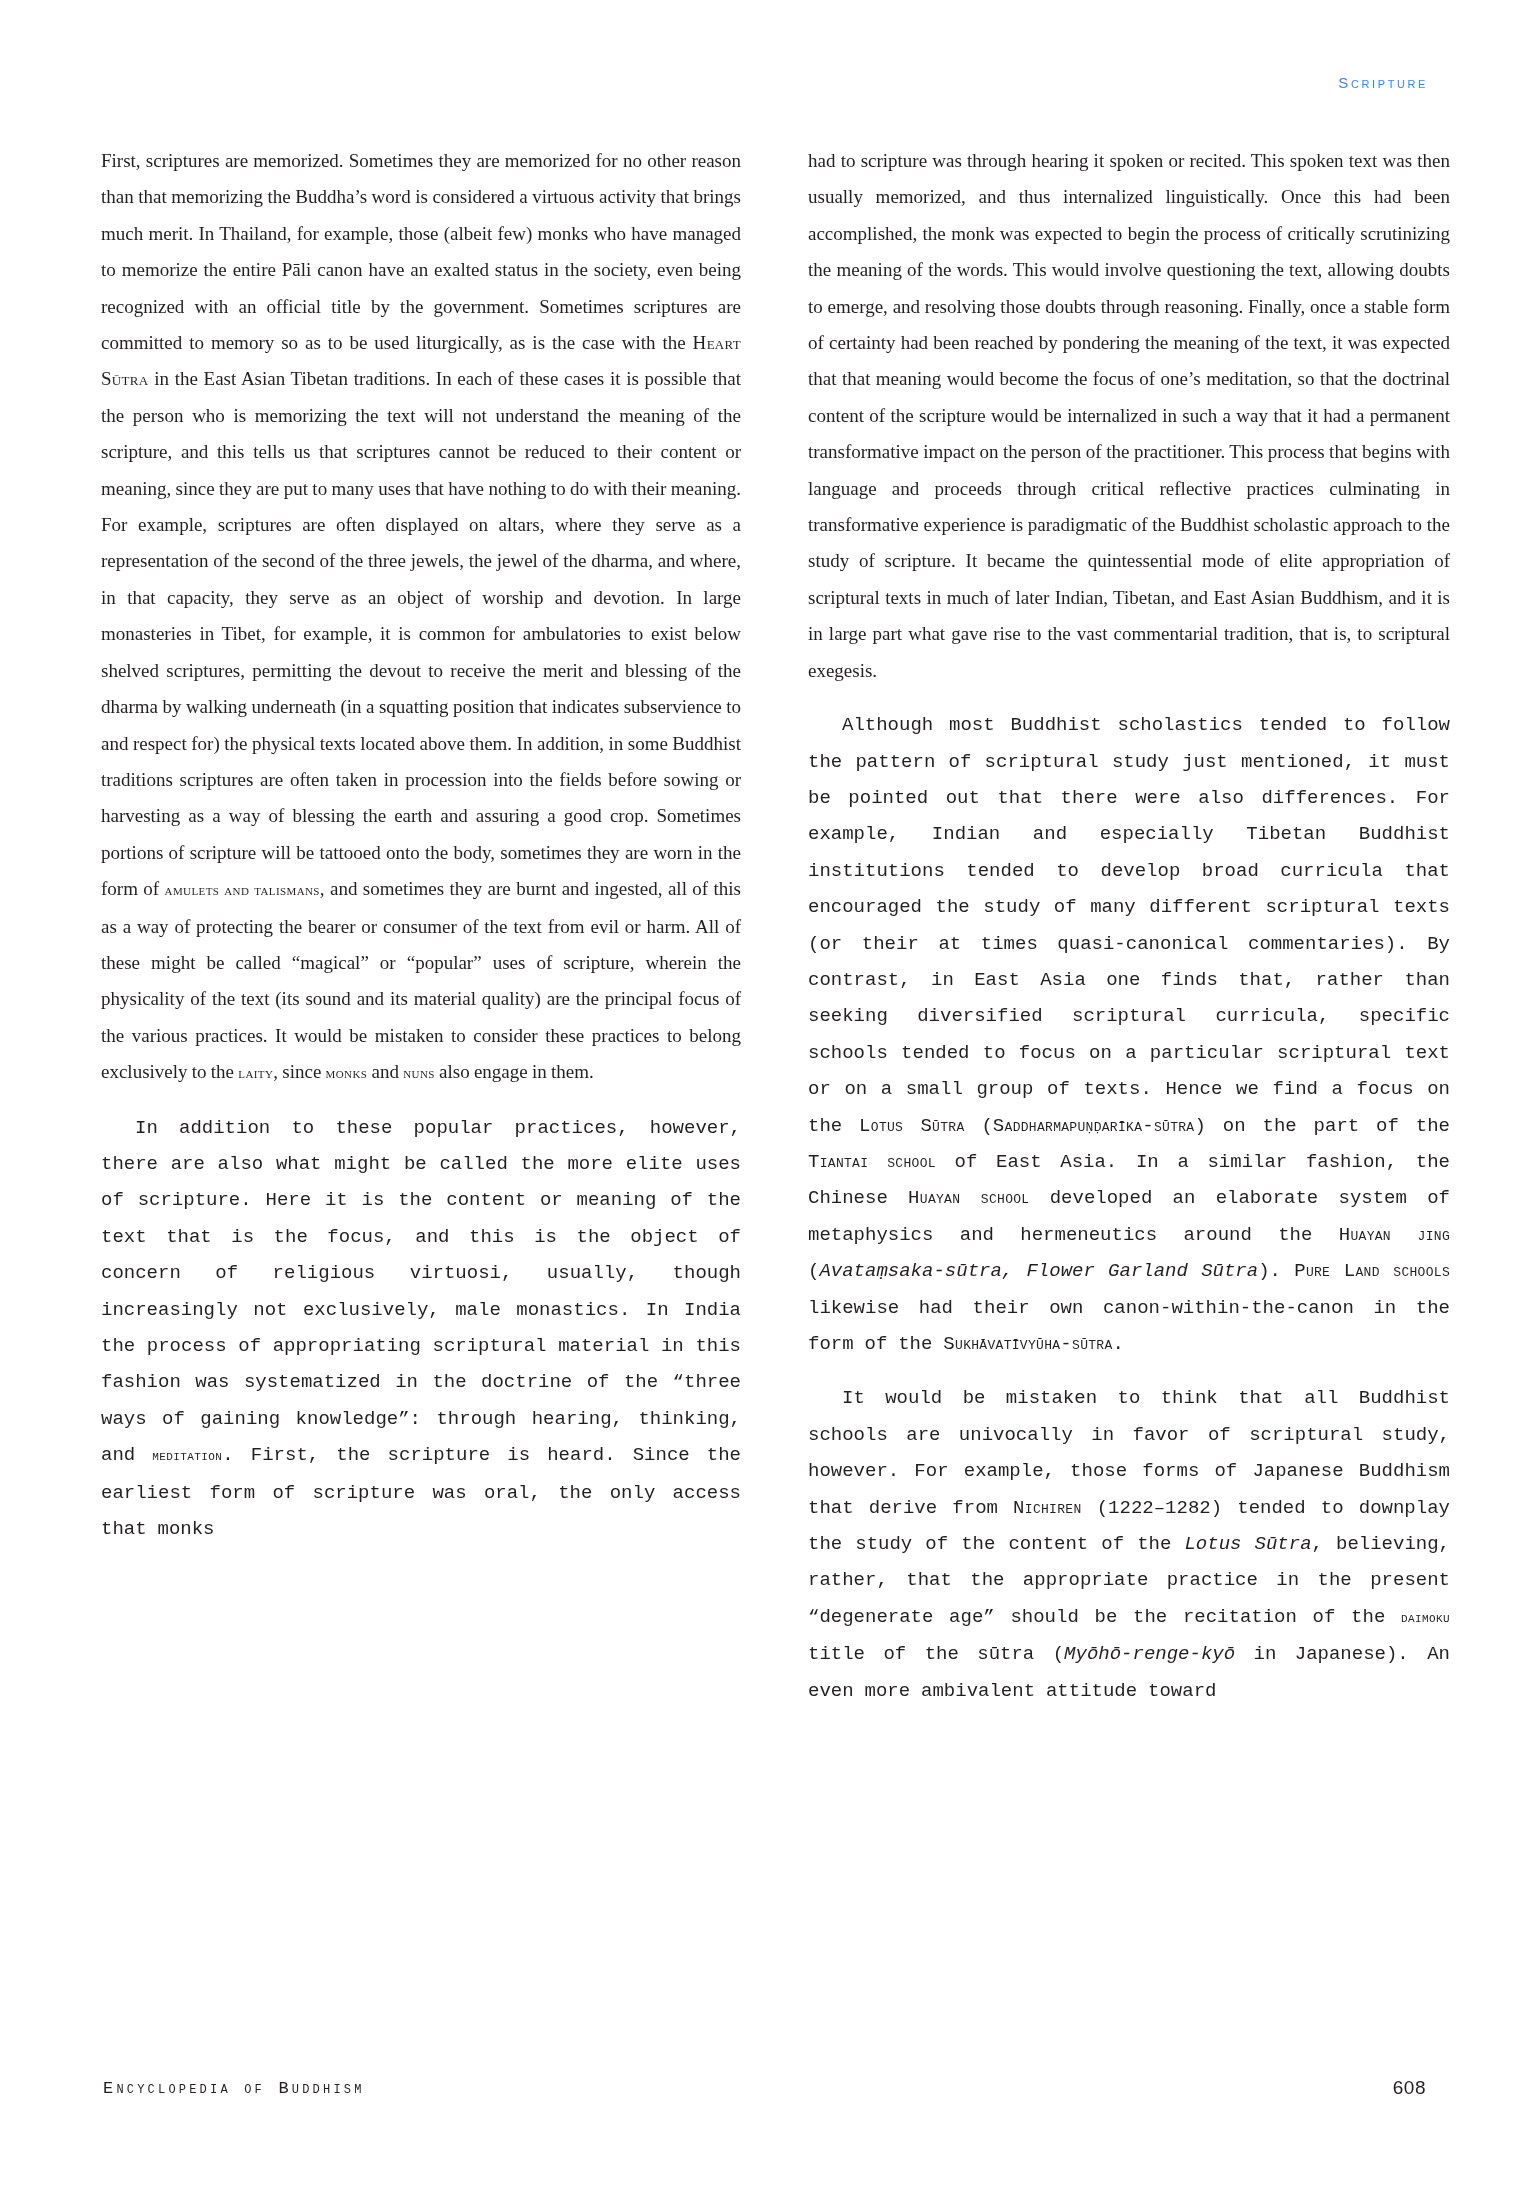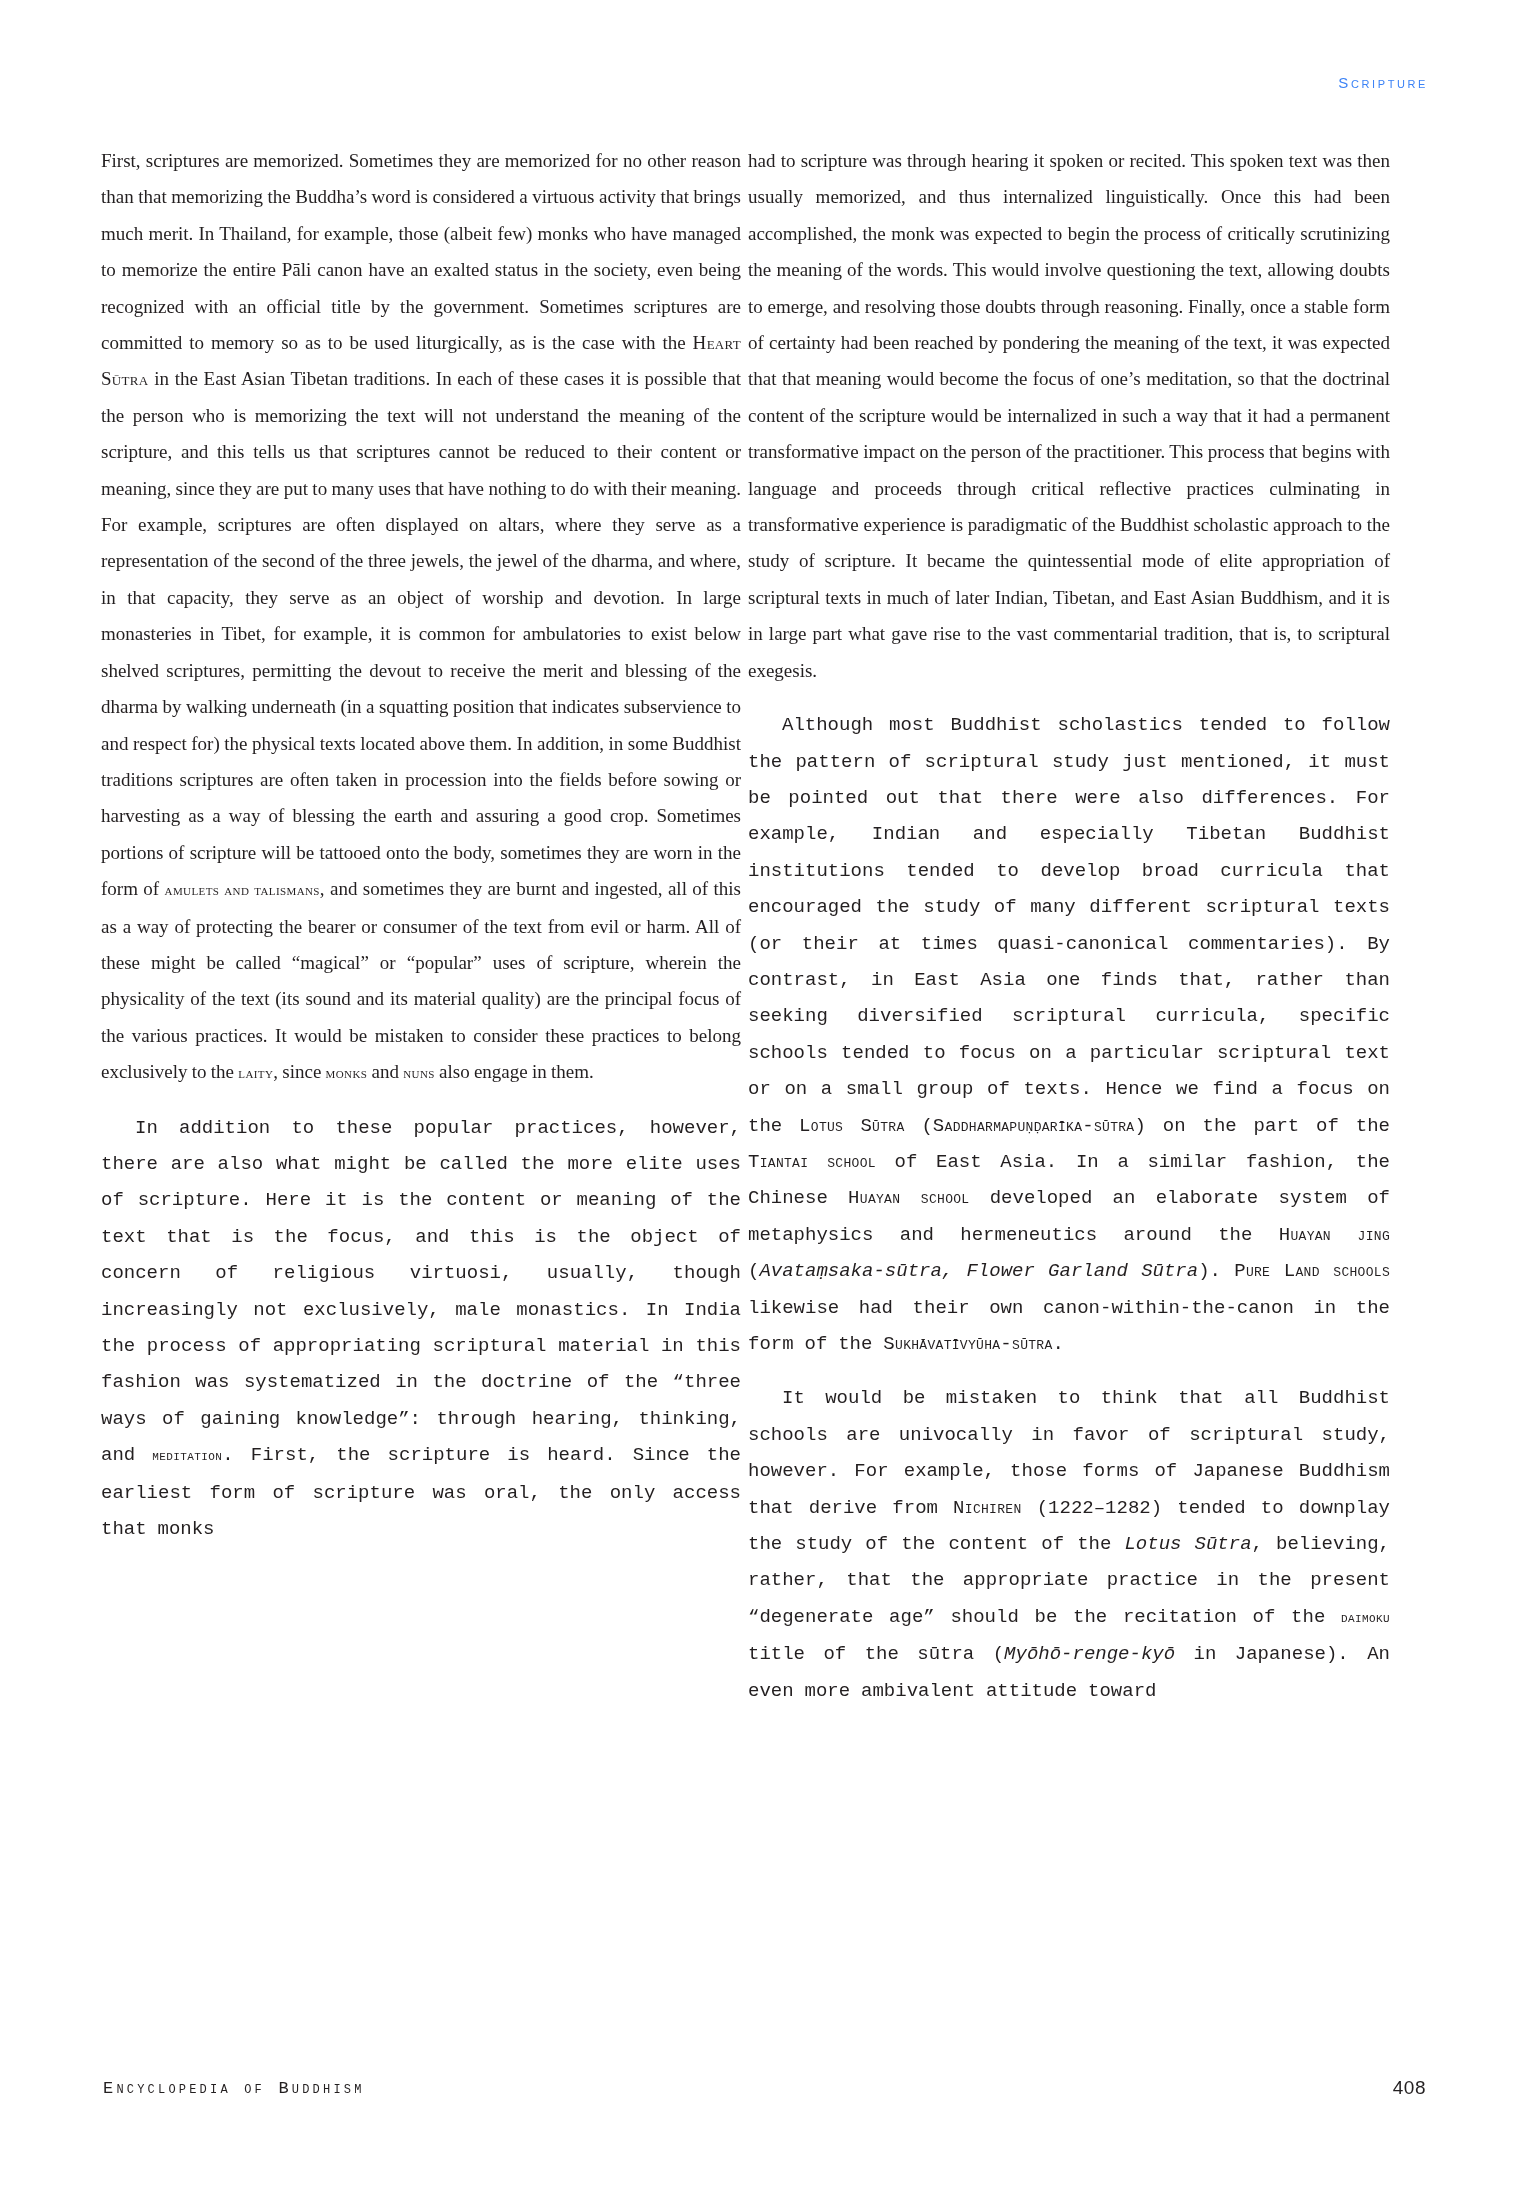--- a/index.html
+++ b/index.html
@@ -29,21 +29,21 @@
     position: absolute;
     top: 143px;
     width: 640px;
     font-size: 19px;
     line-height: 36.4px;
     text-align: justify;
     hyphens: manual;
     word-spacing: -0.5px;
   }
   .col-left { left: 101px; }
-  .col-right { left: 748px; width: 642px; }
+  .col-right { left: 808px; width: 642px; }
   .column p {
     margin: 0;
   }
   .column p + p {
     margin-top: 18px;
     text-indent: 34px;
     font-family: Liberation Mono, monospace;
   }
   .column p.first-cont { text-indent: 0; }
   .sc {
@@ -83,13 +83,13 @@
   <p><span>In addition to these popular practices, however, there are also what might be called the more elite uses of scripture. Here it is the content or meaning of the text that is the focus, and this is the object of concern of religious virtuosi, usually, though increasingly not exclusively, male monastics. In India the process of appropriating scriptural material in this fashion was systematized in the doctrine of the “three ways of gaining knowledge”: through hearing, thinking, and </span><span class="sc sc-low">meditation</span><span>. First, the scripture is heard. Since the earliest form of scripture was oral, the only access that monks</span></p>
 </div>
 
 <div class="column col-right">
   <p class="first-cont"><span>had to scripture was through hearing it spoken or recited. This spoken text was then usually memorized, and thus internalized linguistically. Once this had been accomplished, the monk was expected to begin the process of critically scrutinizing the meaning of the words. This would involve questioning the text, allowing doubts to emerge, and resolving those doubts through reasoning. Finally, once a stable form of certainty had been reached by pondering the meaning of the text, it was expected that that meaning would become the focus of one’s meditation, so that the doctrinal content of the scripture would be internalized in such a way that it had a permanent transformative impact on the person of the practitioner. This process that begins with language and proceeds through critical reflective practices culminating in transformative experience is paradigmatic of the Buddhist scholastic approach to the study of scripture. It became the quintessential mode of elite appropriation of scriptural texts in much of later Indian, Tibetan, and East Asian Buddhism, and it is in large part what gave rise to the vast commentarial tradition, that is, to scriptural exegesis.</span></p>
   <p><span>Although most Buddhist scholastics tended to follow the pattern of scriptural study just mentioned, it must be pointed out that there were also differences. For example, Indian and especially Tibetan Buddhist institutions tended to develop broad curricula that encouraged the study of many different scriptural texts (or their at times quasi-canonical commentaries). By contrast, in East Asia one finds that, rather than seeking diversified scriptural curricula, specific schools tended to focus on a particular scriptural text or on a small group of texts. Hence we find a focus on the </span><span class="sc">Lotus Sūtra</span><span> (</span><span class="sc">Saddharmapuṇḍarīka-sūtra</span><span>) on the part of the </span><span class="sc">Tiantai school</span><span> of East Asia. In a similar fashion, the Chinese </span><span class="sc">Huayan school</span><span> developed an elaborate system of metaphysics and hermeneutics around the </span><span class="sc">Huayan jing</span><span> (</span><em>Avataṃsaka-sūtra, Flower Garland Sūtra</em><span>). </span><span class="sc">Pure Land schools</span><span> likewise had their own canon-within-the-canon in the form of the </span><span class="sc">Sukhāvatīvyūha-sūtra</span><span>.</span></p>
   <p><span>It would be mistaken to think that all Buddhist schools are univocally in favor of scriptural study, however. For example, those forms of Japanese Buddhism that derive from </span><span class="sc">Nichiren</span><span> (1222–1282) tended to downplay the study of the content of the </span><em>Lotus Sūtra</em><span>, believing, rather, that the appropriate practice in the present “degenerate age” should be the recitation of the </span><span class="sc sc-low">daimoku</span><span> title of the sūtra (</span><em>Myōhō-renge-kyō</em><span> in Japanese). An even more ambivalent attitude toward</span></p>
 </div>
 
 <div class="footer-left">Encyclopedia of Buddhism</div>
-<div class="footer-right">408</div>
+<div class="footer-right">608</div>
 
 </body></html>

